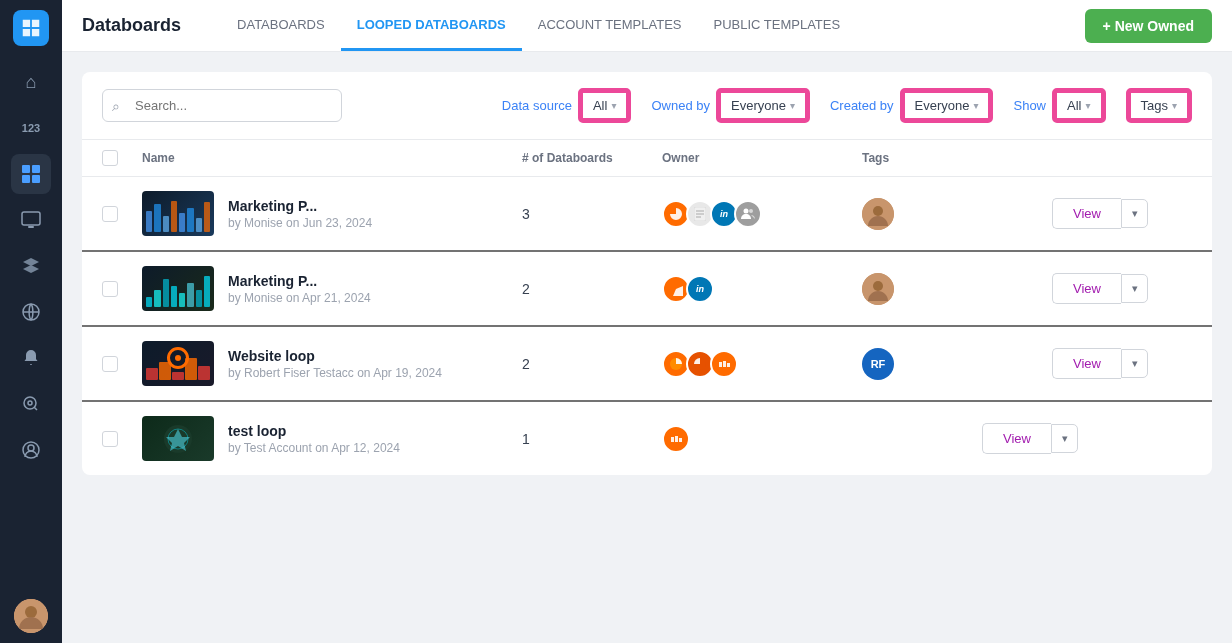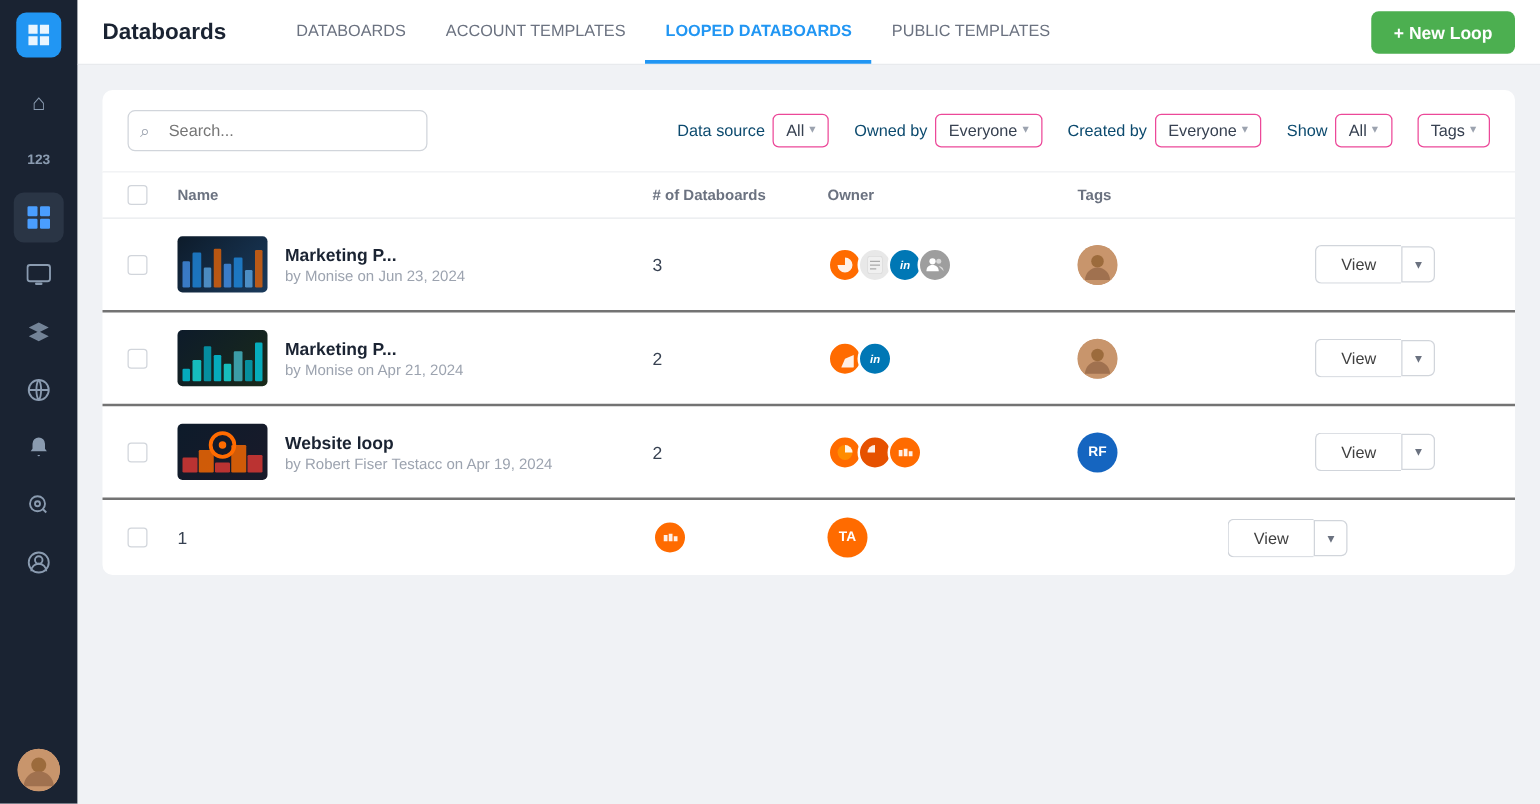--- a/index.html
+++ b/index.html
@@ -144,33 +144,33 @@
     .filter-spacer { flex: 1; }
     .filter-group {
       display: flex;
       align-items: center;
       gap: 6px;
       font-size: 13px;
       color: #6b7280;
     }
     .filter-select {
       display: flex;
-      align-items: flex-start;
+      align-items: center;
       gap: 4px;
       background: #fff;
-      border: 1px solid #ec4899;
+      border: 5px solid #ec4899;
       border-radius: 5px;
       padding: 5px 10px;
       font-size: 13px;
       color: #374151;
       cursor: pointer;
       font-weight: 500;
     }
     .filter-select .chevron { font-size: 10px; color: #9ca3af; }
-    .filter-label { color: #0c4a6e; font-size: 13px; }
+    .filter-label { color: #3b82f6; font-size: 13px; }
 
     
     .table-container {
       background: #fff;
       border-radius: 0 0 8px 8px;
     }
     .table-header {
       display: grid;
       grid-template-columns: 40px 380px 140px 200px 120px 1fr 140px;
       padding: 10px 20px;
@@ -228,21 +228,21 @@
     }
     .view-btn-wrap { display: flex; align-items: center; gap: 0; }
     .view-btn {
       background: #fff;
       border: 1px solid #d1d5db;
       border-right: none;
       border-radius: 5px 0 0 5px;
       padding: 7px 20px;
       font-size: 13px;
       font-weight: 500;
-      color: #404040;
+      color: #a21caf;
       cursor: pointer;
     }
     .view-chevron-btn {
       background: #fff;
       border: 1px solid #d1d5db;
       border-radius: 0 5px 5px 0;
       padding: 7px 10px;
       font-size: 11px;
       color: #6b7280;
       cursor: pointer;
@@ -337,26 +337,26 @@
       </svg>
   </div>
 </div>
 
 <div class="main-content">
 
   <div class="topnav">
     <span class="topnav-title">Databoards</span>
     <div class="topnav-tabs">
       <div class="topnav-tab">DATABOARDS</div>
+      <div class="topnav-tab active">LOOPED DATABOARDS</div>
       <div class="topnav-tab">ACCOUNT TEMPLATES</div>
-      <div class="topnav-tab active">LOOPED DATABOARDS</div>
       <div class="topnav-tab">PUBLIC TEMPLATES</div>
     </div>
     <div class="topnav-spacer"></div>
-    <button class="new-loop-btn">+ New Loop</button>
+    <button class="new-loop-btn">+ New Owned</button>
   </div>
 
   <div class="page-body">
 
     <div class="filter-bar">
       <div class="search-input-wrap">
         <span class="search-icon-inner">⌕</span>
         <input class="search-input" type="text" placeholder="Search..." style="">
       </div>
       <div class="filter-spacer"></div>
@@ -577,34 +577,46 @@
         <div class="view-btn-wrap">
           <button class="view-btn">View</button>
           <button class="view-chevron-btn">▾</button>
         </div>
       </div>
 
       <div class="table-row">
         <div>
             <div class="checkbox"></div>
           </div>
+        <div class="row-info">
+          <div class="row-thumb thumb-test">
+            <div style="width:100%;height:100%;display:flex;align-items:center;justify-content:center;">
+              <svg width="32" height="32" viewBox="0 0 32 32">
+                <circle cx="16" cy="16" r="14" fill="#1a3a2a"></circle>
+                <circle cx="16" cy="16" r="10" fill="none" stroke="#00e5ff" stroke-width="1" opacity="0.4"></circle>
+                <path d="M16 6 L20 14 L28 14 L22 20 L24 28 L16 23 L8 28 L10 20 L4 14 L12 14z" fill="#4dd0e1" opacity="0.6"></path>
+              </svg>
+            </div>
+          </div>
+          <div>
+            <div class="row-name">test loop</div>
+            <div class="row-meta">by Test Account on Apr 12, 2024</div>
+          </div>
+        </div>
         <div class="row-count">1</div>
         <div class="datasource-icons">
           <div class="ds-icon" style="background:#FF6B00;color:white;">
             <svg width="14" height="14" viewBox="0 0 14 14">
               <rect x="0" y="2" width="14" height="10" rx="2" fill="#FF6B00"></rect>
               <rect x="2" y="5" width="3" height="5" fill="white" opacity="0.9"></rect>
               <rect x="6" y="4" width="3" height="6" fill="white" opacity="0.9"></rect>
               <rect x="10" y="6" width="3" height="4" fill="white" opacity="0.9"></rect>
             </svg>
           </div>
         </div>
-        <div>
-          <div class="owner-avatar" style="background:#FF6B00;color:white;font-size:11px;font-weight:700;">TA</div>
-        </div>
         <div></div>
         <div class="view-btn-wrap">
           <button class="view-btn">View</button>
           <button class="view-chevron-btn">▾</button>
         </div>
       </div>
 
     </div>
   </div>
 </div>

